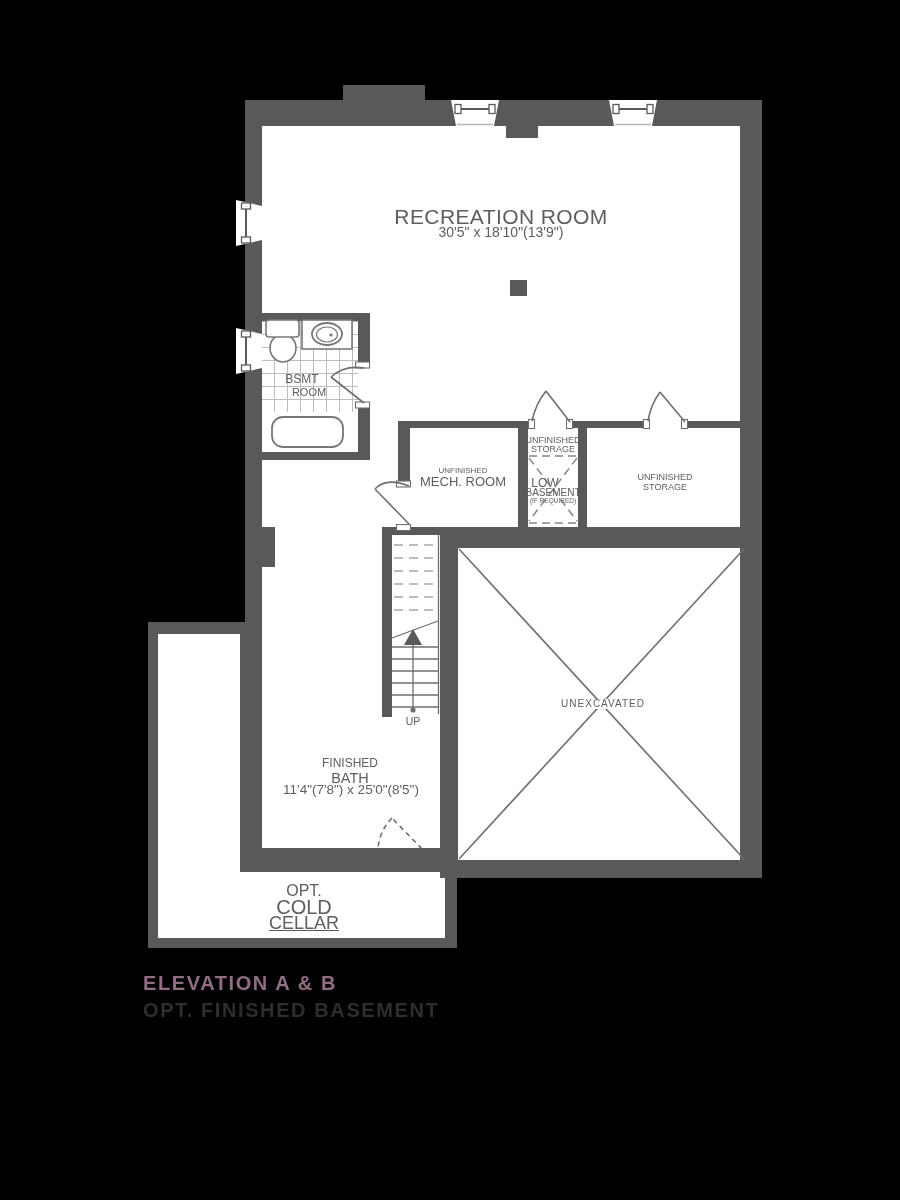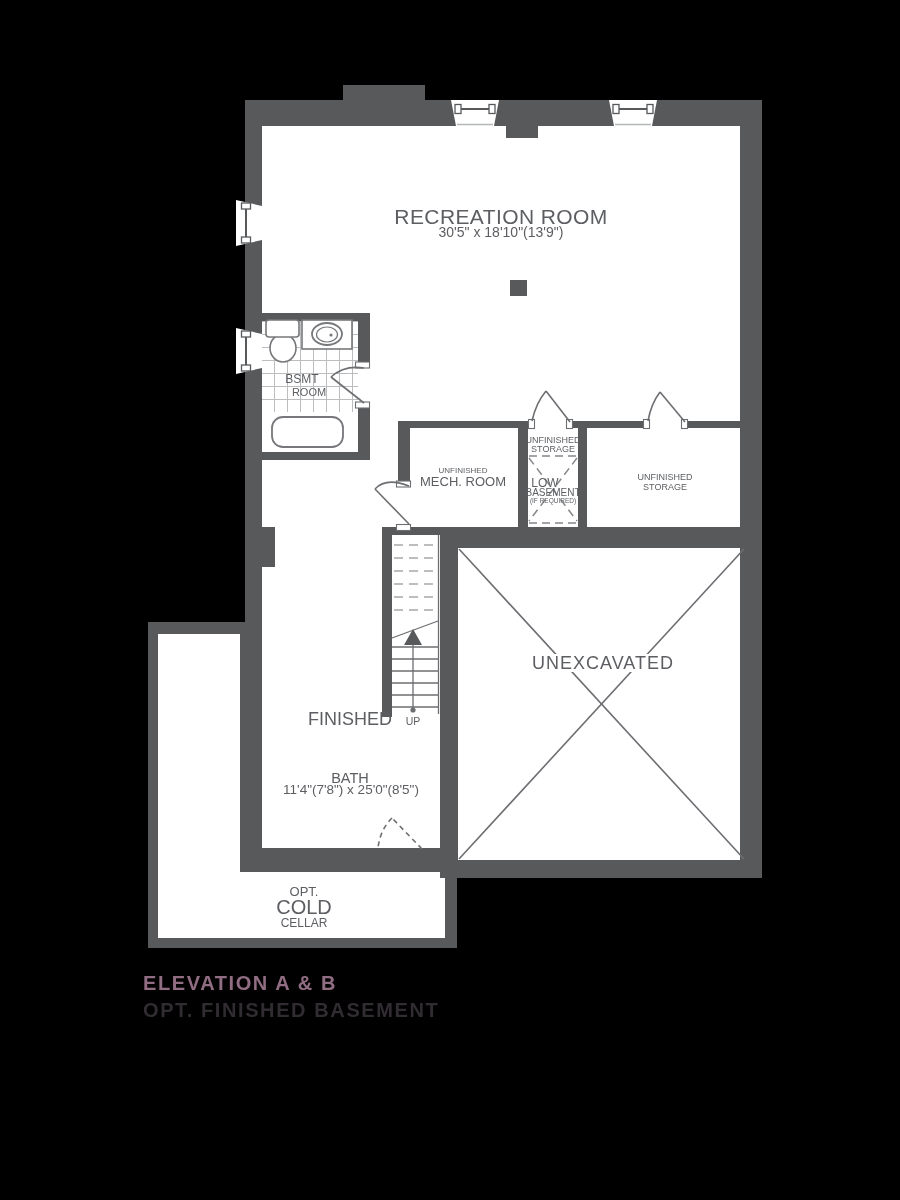--- a/index.html
+++ b/index.html
@@ -192,28 +192,28 @@
   <div class="lbl" style="left:553px;top:440px;font-size:9px;">UNFINISHED</div>
   <div class="lbl" style="left:553px;top:449px;font-size:9px;">STORAGE</div>
 
   <div class="lbl" style="left:545px;top:483px;font-size:12px;">LOW</div>
   <div class="lbl" style="left:553px;top:493px;font-size:10px;">BASEMENT</div>
   <div class="lbl" style="left:553px;top:501px;font-size:6.5px;">(IF REQUIRED)</div>
 
   <div class="lbl" style="left:665px;top:477px;font-size:9px;">UNFINISHED</div>
   <div class="lbl" style="left:665px;top:487px;font-size:9px;">STORAGE</div>
 
-  <div class="lbl" style="left:603px;top:663px;font-size:18px;letter-spacing:1px;background:#fff;padding:0 4px;">UNEXCAVATED</div>
+  <div class="lbl" style="left:603px;top:704px;font-size:10px;letter-spacing:1px;background:#fff;padding:0 4px;">UNEXCAVATED</div>
 
   <div class="lbl" style="left:413px;top:721px;font-size:10.5px;">UP</div>
 
-  <div class="lbl" style="left:350px;top:719px;font-size:18px;">FINISHED</div>
+  <div class="lbl" style="left:350px;top:763px;font-size:12px;">FINISHED</div>
   <div class="lbl" style="left:350px;top:778px;font-size:14.5px;">BATH</div>
   <div class="lbl" style="left:351px;top:790px;font-size:13.5px;">11'4"(7'8") x 25'0"(8'5")</div>
 
-  <div class="lbl" style="left:304px;top:891px;font-size:13px;text-align:center;">OPT.</div>
+  <div class="lbl" style="left:304px;top:891px;font-size:16px;text-align:center;">OPT.</div>
   <div class="lbl" style="left:304px;top:907px;font-size:20px;">COLD</div>
-  <div class="lbl" style="left:304px;top:923px;font-size:12px;">CELLAR</div>
+  <div class="lbl" style="left:304px;top:923px;font-size:18px;text-decoration:underline;">CELLAR</div>
 
   <div class="title-line" style="left:143px;top:999px;font-size:20px;color:#302c31;">OPT. FINISHED BASEMENT</div>
   <div class="title-line" style="left:143px;top:972px;font-size:20px;color:#916d83;">ELEVATION A &amp; B</div>
 
 </div>
 
 </body></html>

